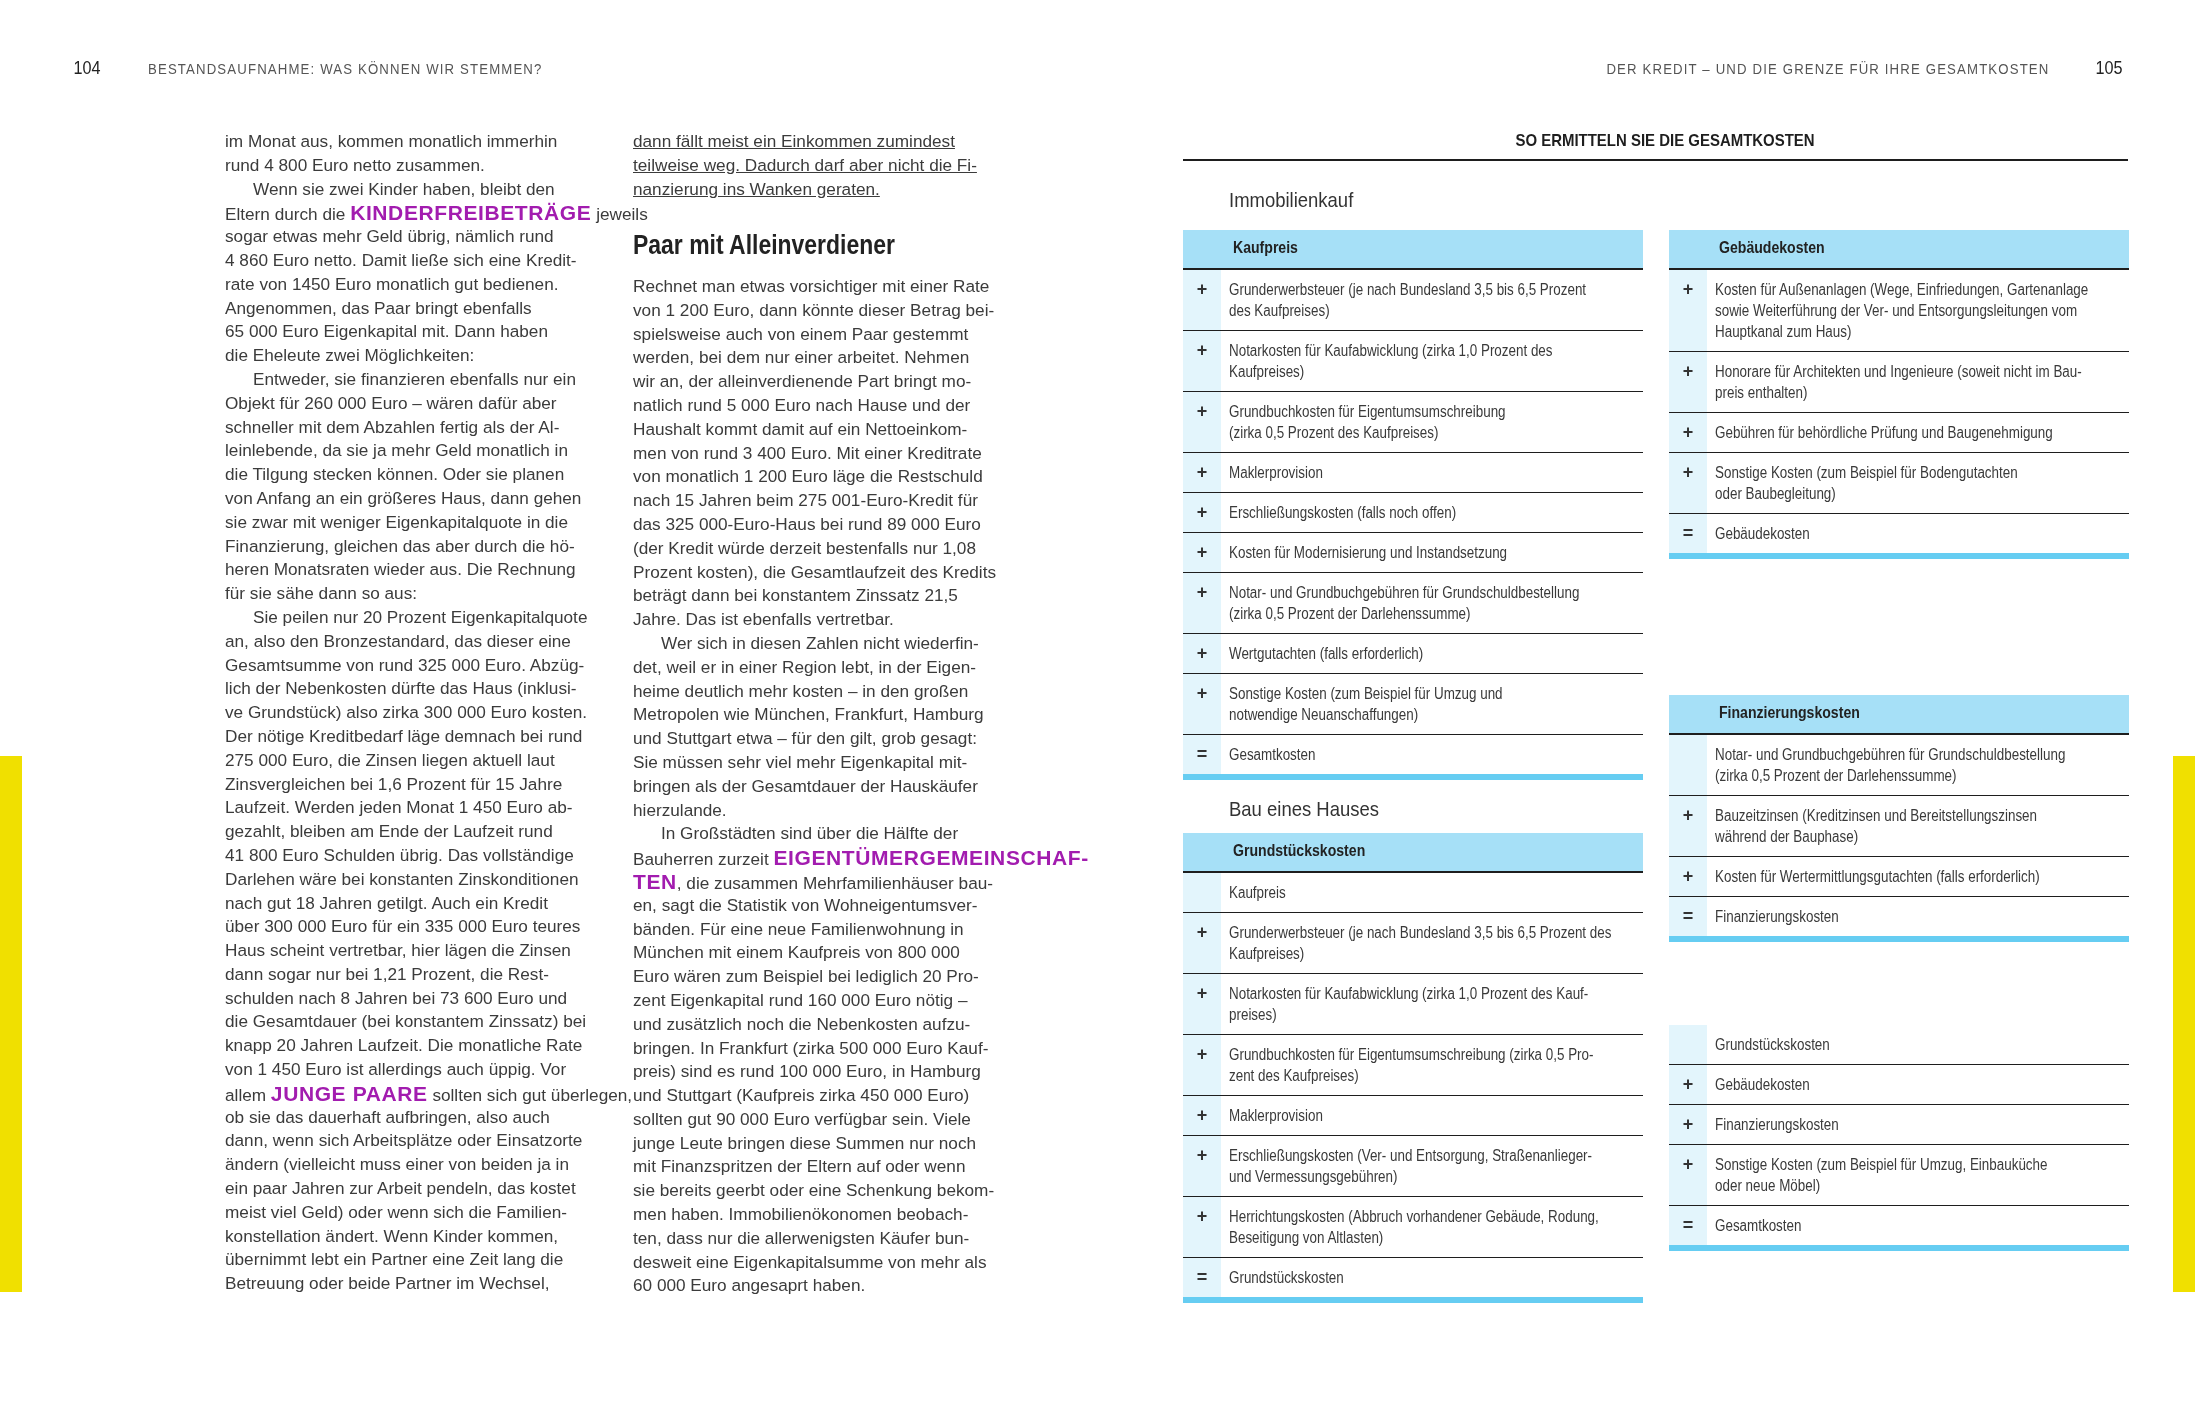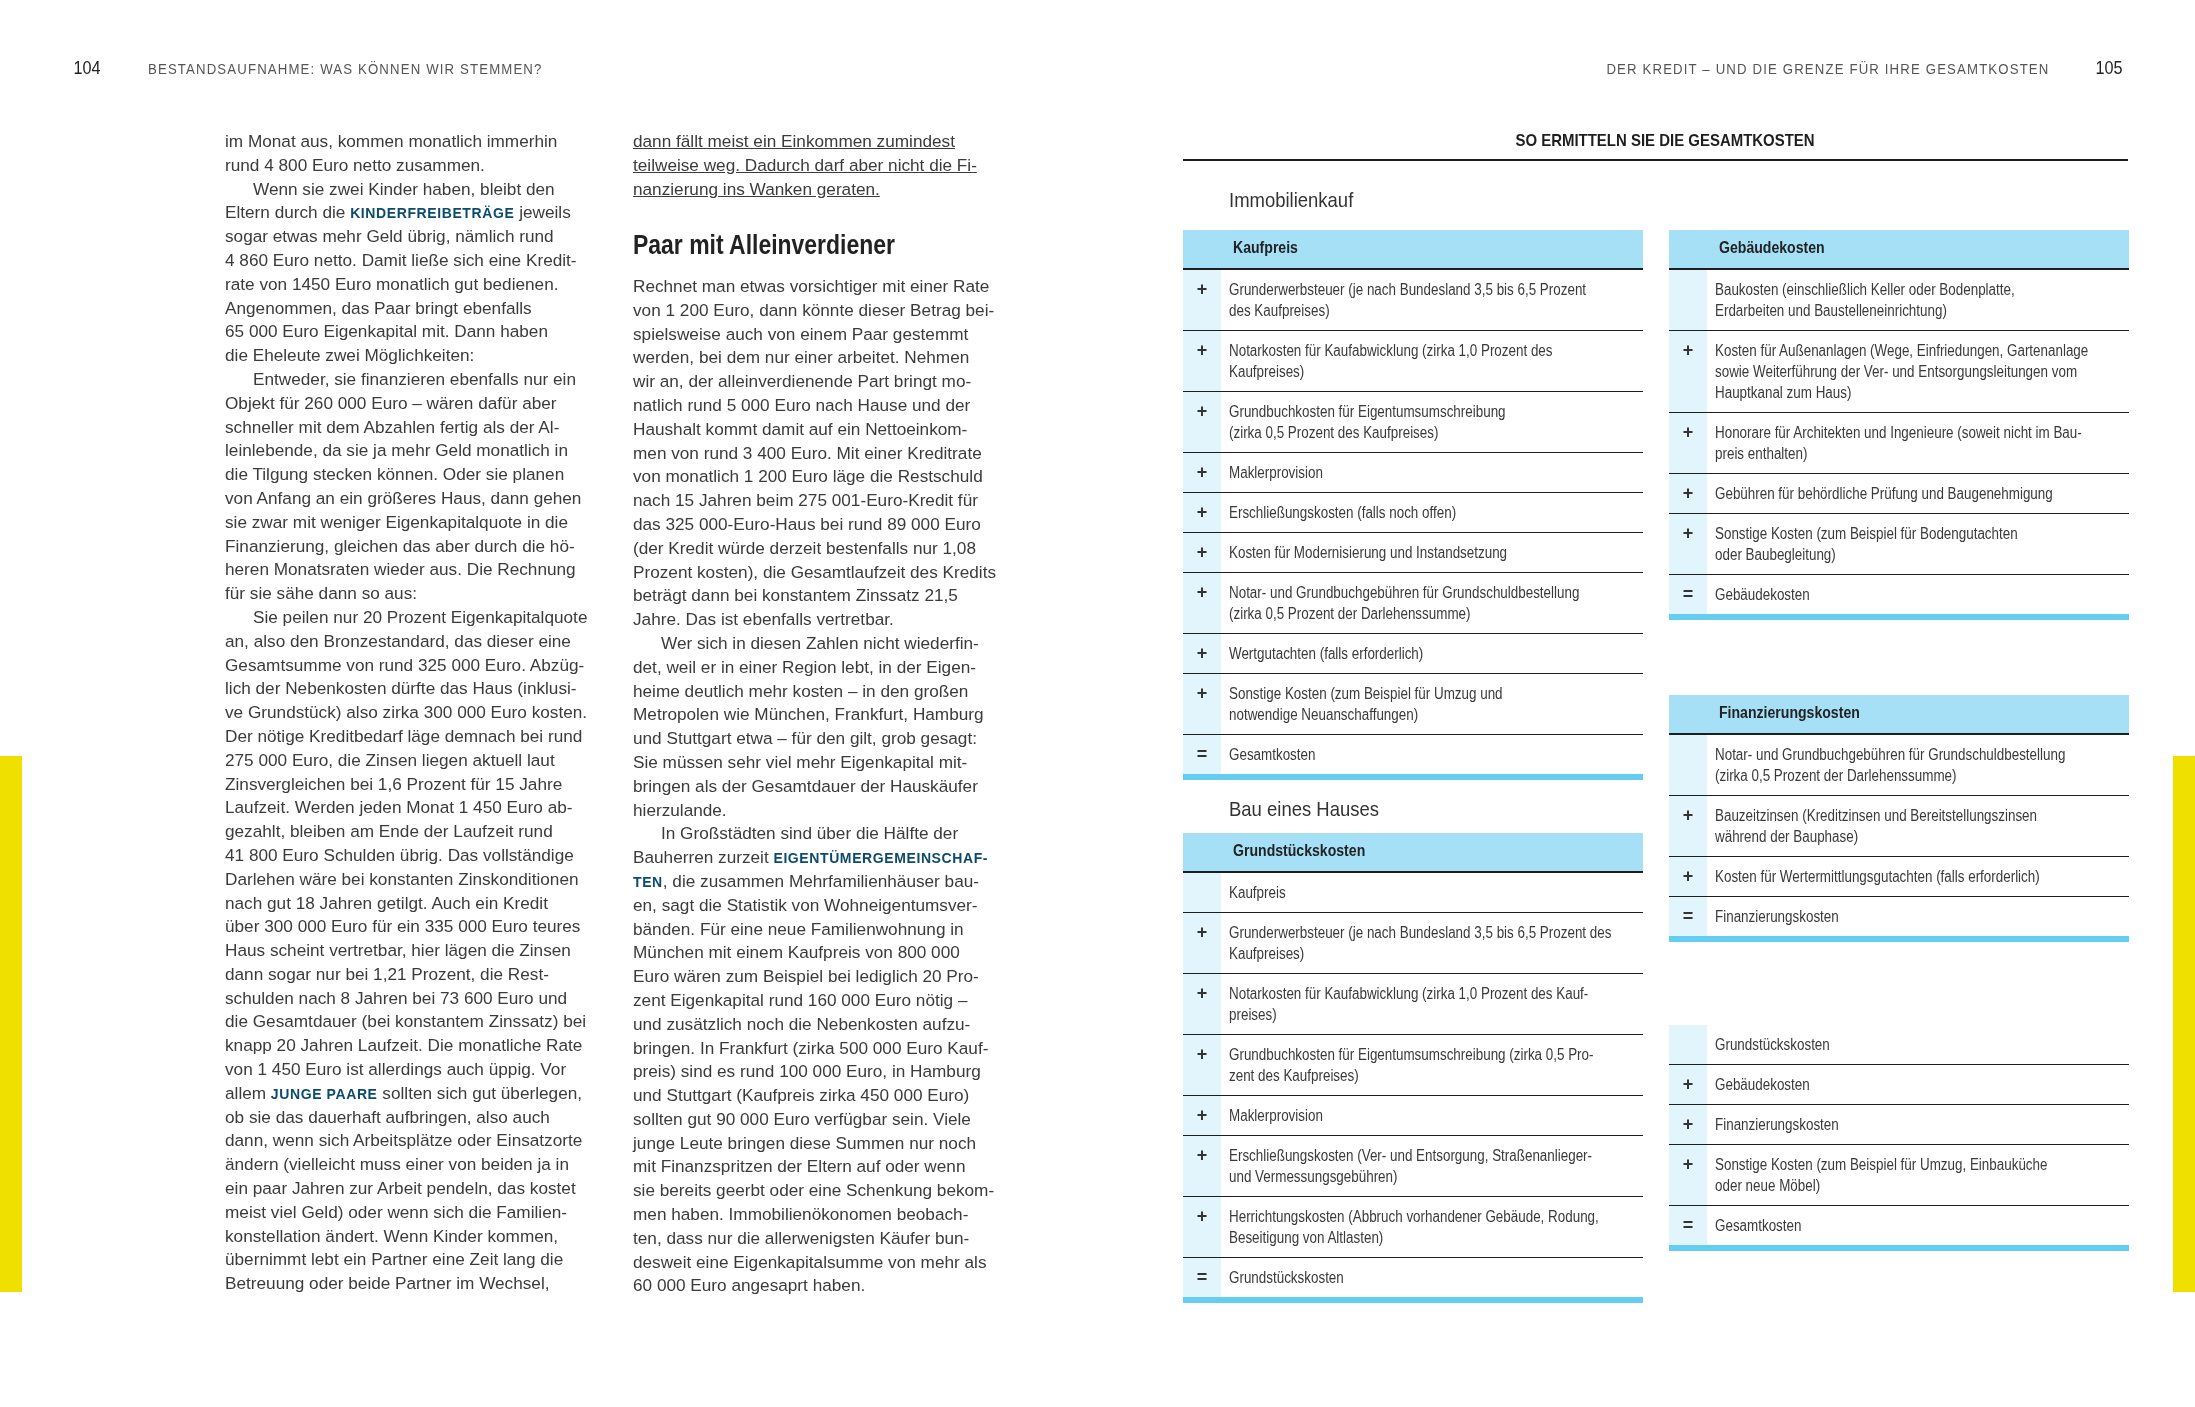--- a/index.html
+++ b/index.html
@@ -3,21 +3,21 @@
 <meta charset="utf-8">
 <style>
   html, body { margin:0; padding:0; }
   body { width:2195px; height:1407px; background:#ffffff; position:relative; overflow:hidden; font-family:"Liberation Sans", sans-serif; color:#3a3a3a; }
   .yellow-bar { position:absolute; background:#f0e000; }
   .run-head { position:absolute; top:60px; font-size:15px; letter-spacing:1.3px; color:#555; text-transform:uppercase; white-space:nowrap; transform:scaleX(0.88); }
   .page-num { position:absolute; top:58px; font-size:18px; color:#222; font-family:"Liberation Sans", sans-serif; transform:scaleX(0.9); }
   .col { position:absolute; font-size:17.2px; line-height:23.8px; color:#3b3b3b; }
   .col .ln { display:block; white-space:nowrap; height:23.8px; }
   .col .ind { padding-left:28px; }
-  .col b { font-weight:bold; letter-spacing:0.6px; font-size:14px; color:#0c4a6e; }
+  .col b { font-weight:bold; letter-spacing:0.6px; font-size:21px; color:#a21caf; }
   .heading { position:absolute; font-size:27px; font-weight:bold; color:#222; white-space:nowrap; transform-origin:left top; transform:scaleX(0.85); }
   .box-title { position:absolute; font-size:17px; font-weight:bold; color:#1e1e1e; white-space:nowrap; transform-origin:center top; transform:scaleX(0.88); }
   .box-rule { position:absolute; height:2px; background:#1e1e1e; }
   .section-label { position:absolute; font-size:21px; color:#333; white-space:nowrap; transform-origin:left top; transform:scaleX(0.88); }
   .tbl { position:absolute; width:460px; }
   .tbl .sidecol { position:absolute; left:0; top:0; bottom:6px; width:38px; background:#e3f5fc; }
   .tbl .thead { position:relative; height:38px; background:#a6e0f7; border-bottom:2px solid #1e1e1e; }
   .tbl .thead .sign-cell { position:absolute; left:0; top:0; width:38px; height:100%; background:#a6e0f7; }
   .tbl .thead span { position:absolute; left:50px; top:9px; font-size:16px; font-weight:bold; color:#222; white-space:nowrap; transform-origin:left top; transform:scaleX(0.88); }
   .tbl .row { position:relative; border-bottom:1.5px solid #1e1e1e; min-height:37px; }
@@ -283,27 +283,20 @@
     </div>
     <div class="foot"></div>
   </div>
 <div class="tbl" style="left:1669px; top:230px;">
     <div class="sidecol"></div>
     <div class="thead">
       <div class="sign-cell"></div>
       <span>Gebäudekosten</span>
     </div>
     <div class="row">
-      <span class="op"></span>
-      <span class="txt">
-        <span class="l">Baukosten (einschließlich Keller oder Bodenplatte,</span>
-        <span class="l">Erdarbeiten und Baustelleneinrichtung)</span>
-      </span>
-    </div>
-    <div class="row">
       <span class="op">+</span>
       <span class="txt">
         <span class="l">Kosten für Außenanlagen (Wege, Einfriedungen, Gartenanlage</span>
         <span class="l">sowie Weiterführung der Ver- und Entsorgungsleitungen vom</span>
         <span class="l">Hauptkanal zum Haus)</span>
       </span>
     </div>
     <div class="row">
       <span class="op">+</span>
       <span class="txt">

